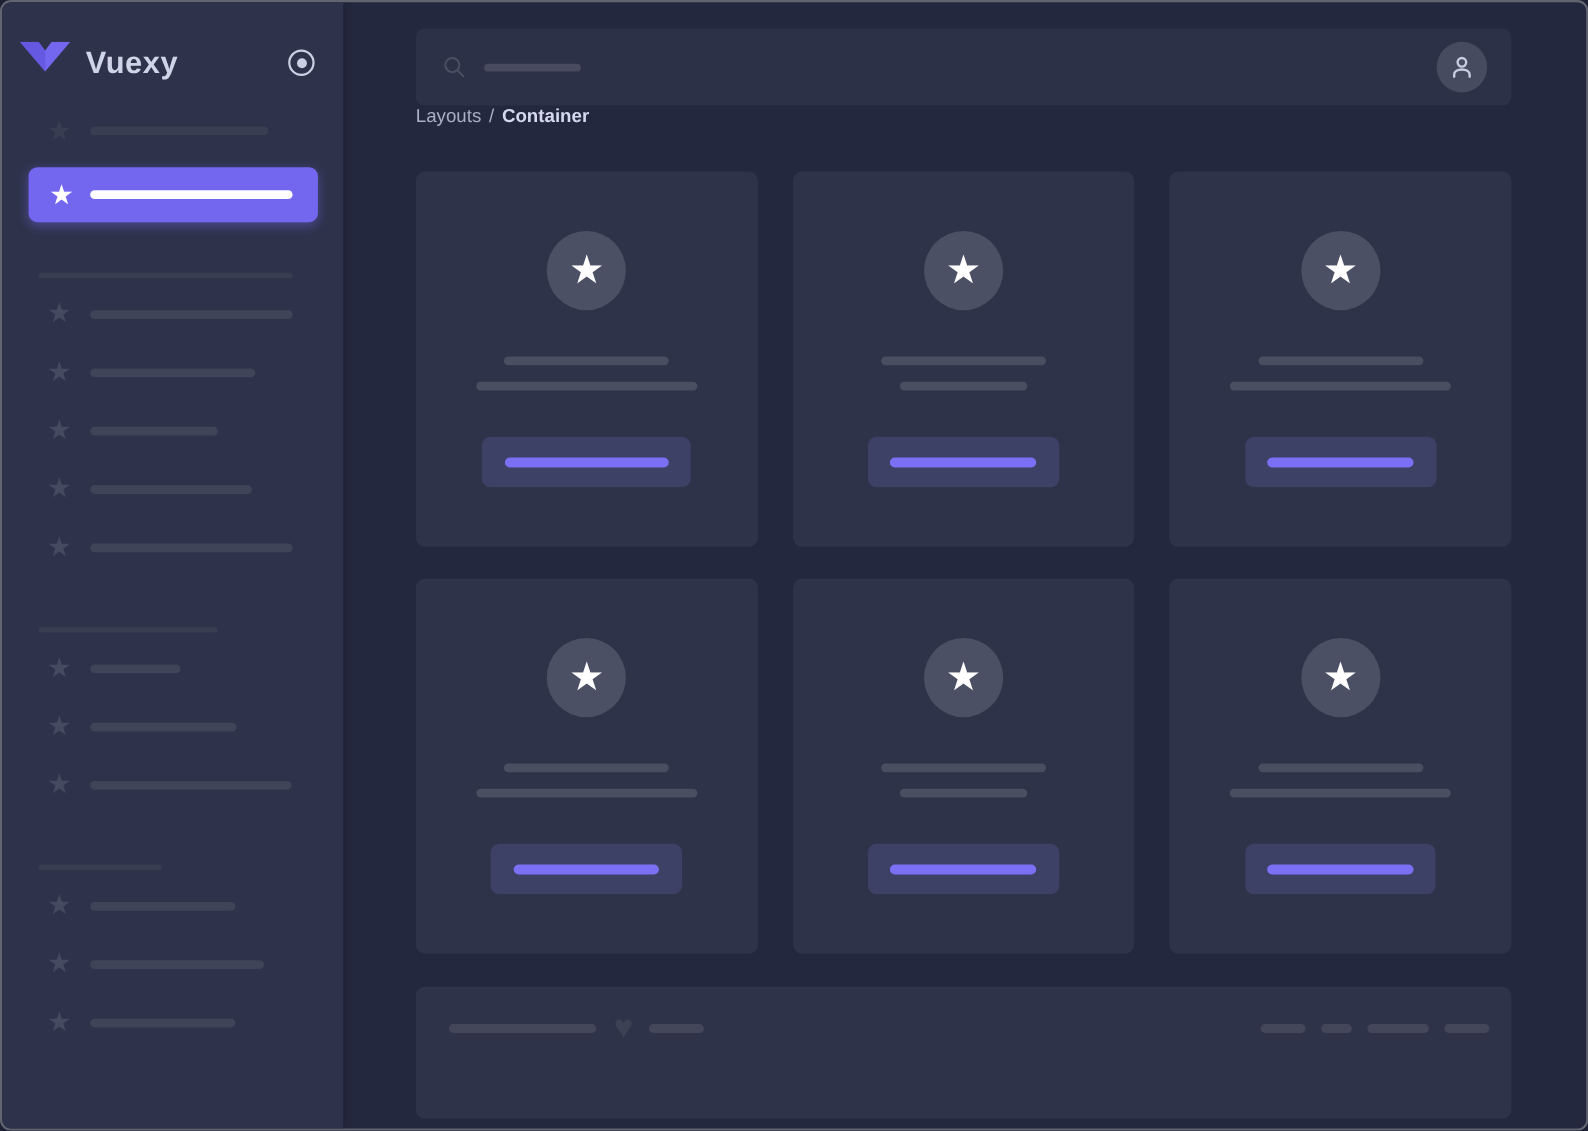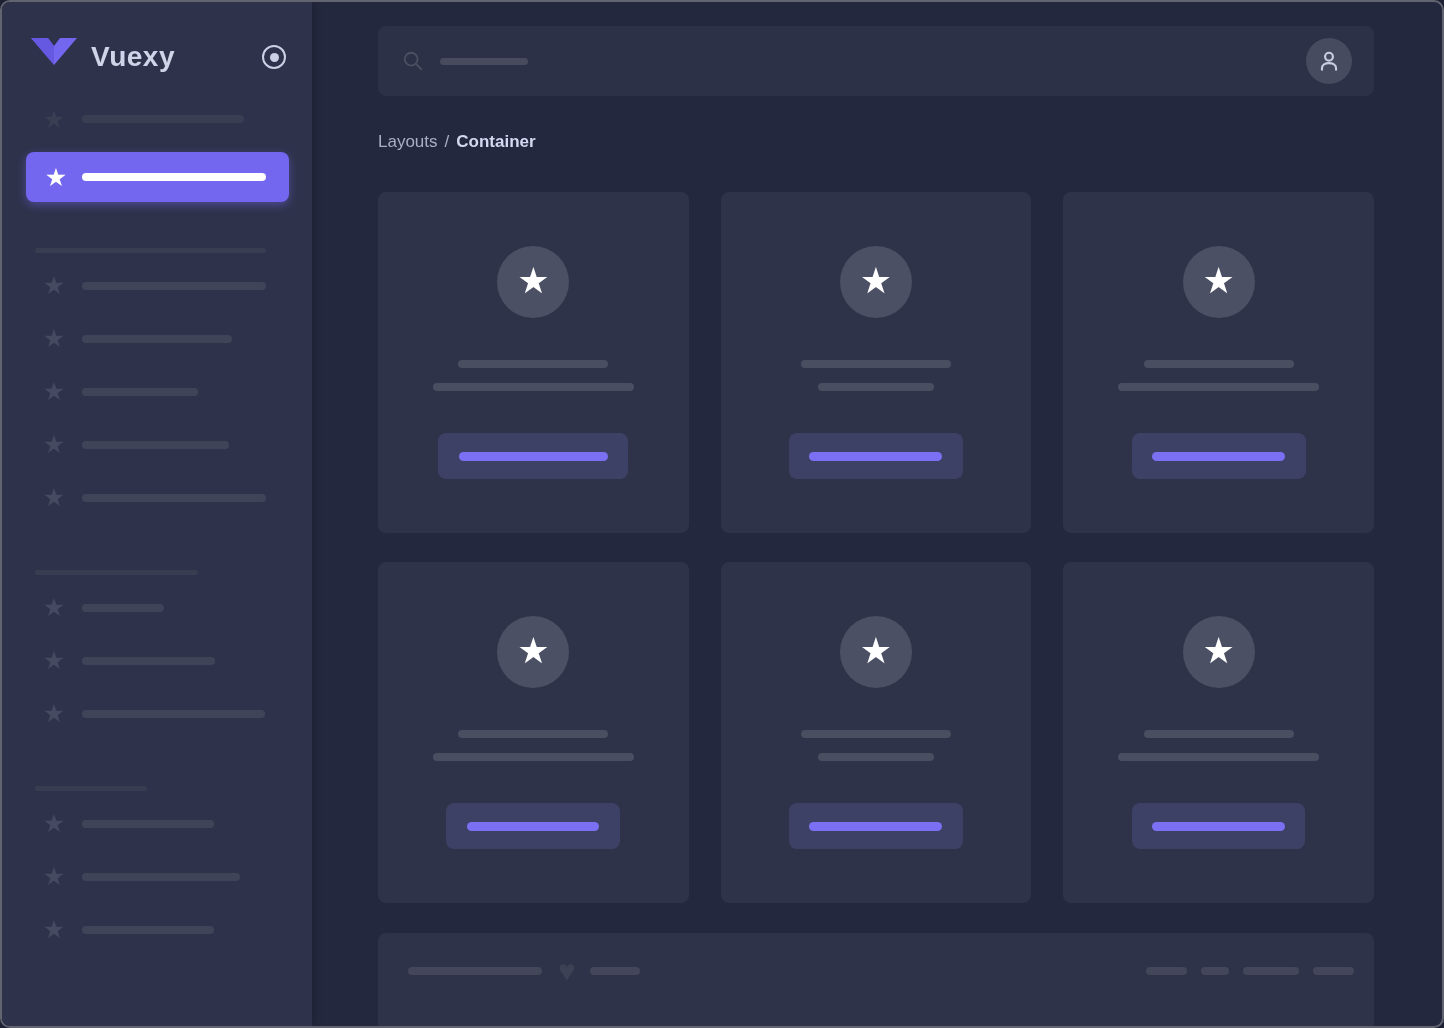--- a/index.html
+++ b/index.html
@@ -9,21 +9,21 @@
     border:2px solid #62646f; border-radius:10px;
     overflow:hidden; display:flex; background:#24283e;
   }
 
   
   .sidebar {
     width:310px; min-width:310px; height:100%;
     background:#2e334b; padding-top:34px;
     box-shadow:2px 0 8px rgba(0,0,0,.18);
   }
-  .side-header { display:flex; align-items:center; padding:0 26px 0 28px; height:42px; }
+  .side-header { display:flex; align-items:center; padding:0 26px 0 15px; height:42px; }
   .logo-svg { width:48px; height:38px; display:block; }
   .brand-name { font-size:28px; font-weight:700; color:#d0d4e8; margin-left:13px; letter-spacing:.5px; }
   .pin-toggle { margin-left:auto; width:24px; height:24px; border:2px solid #ccd0e4; border-radius:50%; display:flex; align-items:center; justify-content:center; cursor:pointer; }
   .pin-dot { width:9px; height:9px; border-radius:50%; background:#ccd0e4; }
 
   .menu-item { display:flex; align-items:center; height:53px; padding-left:40px; cursor:pointer; }
   .menu-item .star { font-size:25px; line-height:1; width:24px; text-align:center; color:#454a61; margin-right:16px; }
   .sk-bar { height:8px; border-radius:4px; background:#3f4459; }
   .menu-item.faded { margin-top:26px; height:30px; }
   .menu-item.faded .star { color:#3a3e52; }
@@ -48,21 +48,21 @@
     display:flex; align-items:center; padding:0 22px 0 24px; cursor:text;
   }
   .search-icon-svg { width:22px; height:22px; display:block; }
   .search-placeholder { width:88px; height:7px; border-radius:3.5px; background:#474b5d; margin-left:16px; }
   .avatar {
     margin-left:auto; width:46px; height:46px; border-radius:50%;
     background:#464b5f; display:flex; align-items:center; justify-content:center; cursor:pointer;
   }
   .avatar svg { width:26px; height:26px; display:block; }
 
-  .breadcrumb { margin-top:36px; font-size:17px; color:#a9aec6; }
+  .breadcrumb { font-size:17px; color:#a9aec6; }
   .breadcrumb .sep { margin:0 7px; }
   .breadcrumb .current { color:#d4d8f0; font-weight:700; }
   .breadcrumb .parent { cursor:pointer; }
 
   .grid {
     margin-top:40px;
     display:grid; grid-template-columns:repeat(3, 1fr);
     column-gap:32px; row-gap:29px;
   }
   .card {

